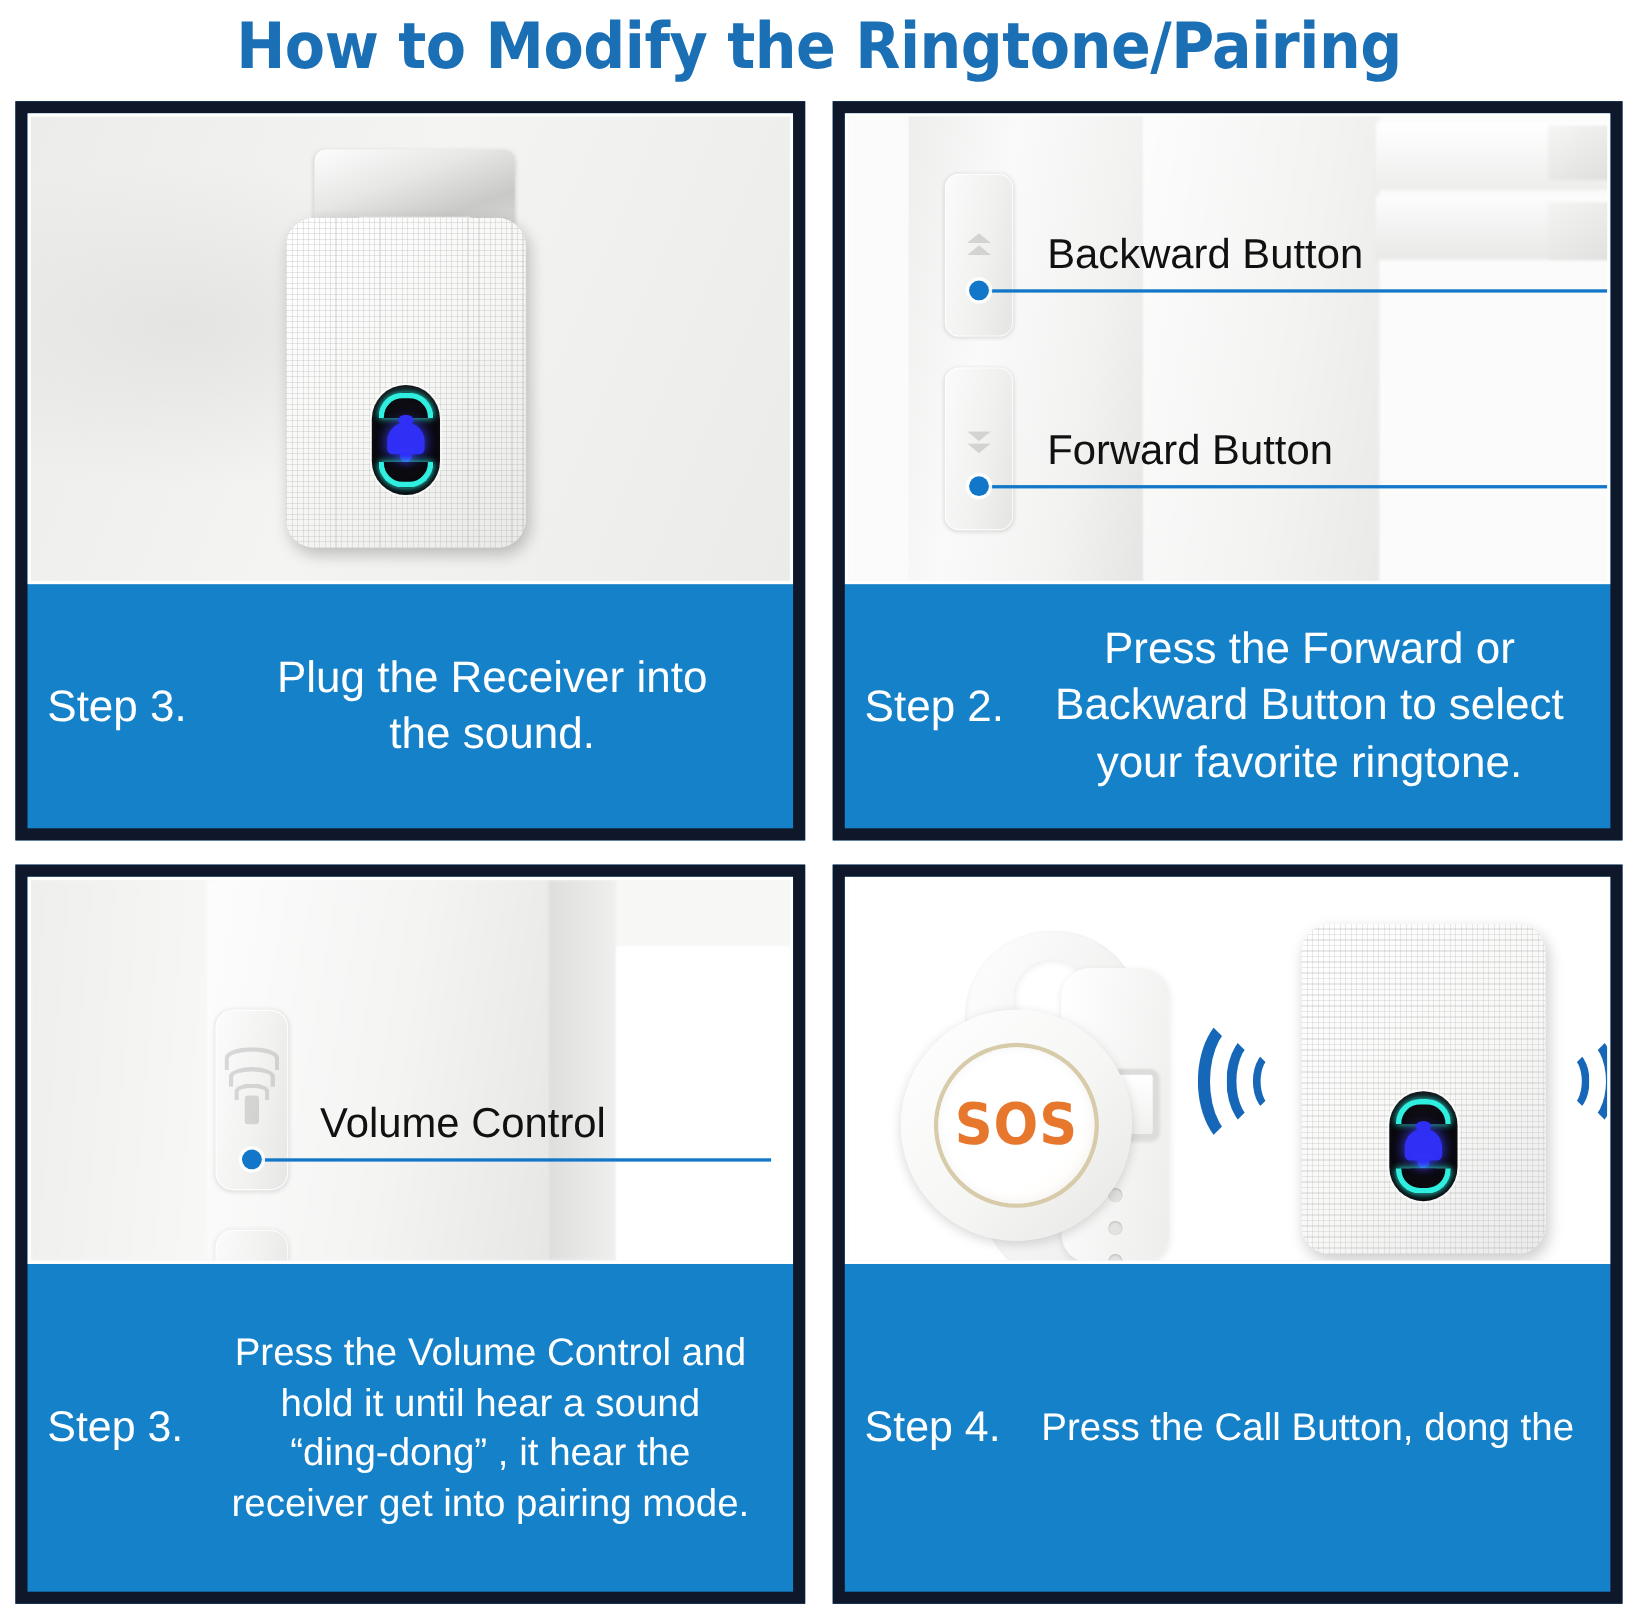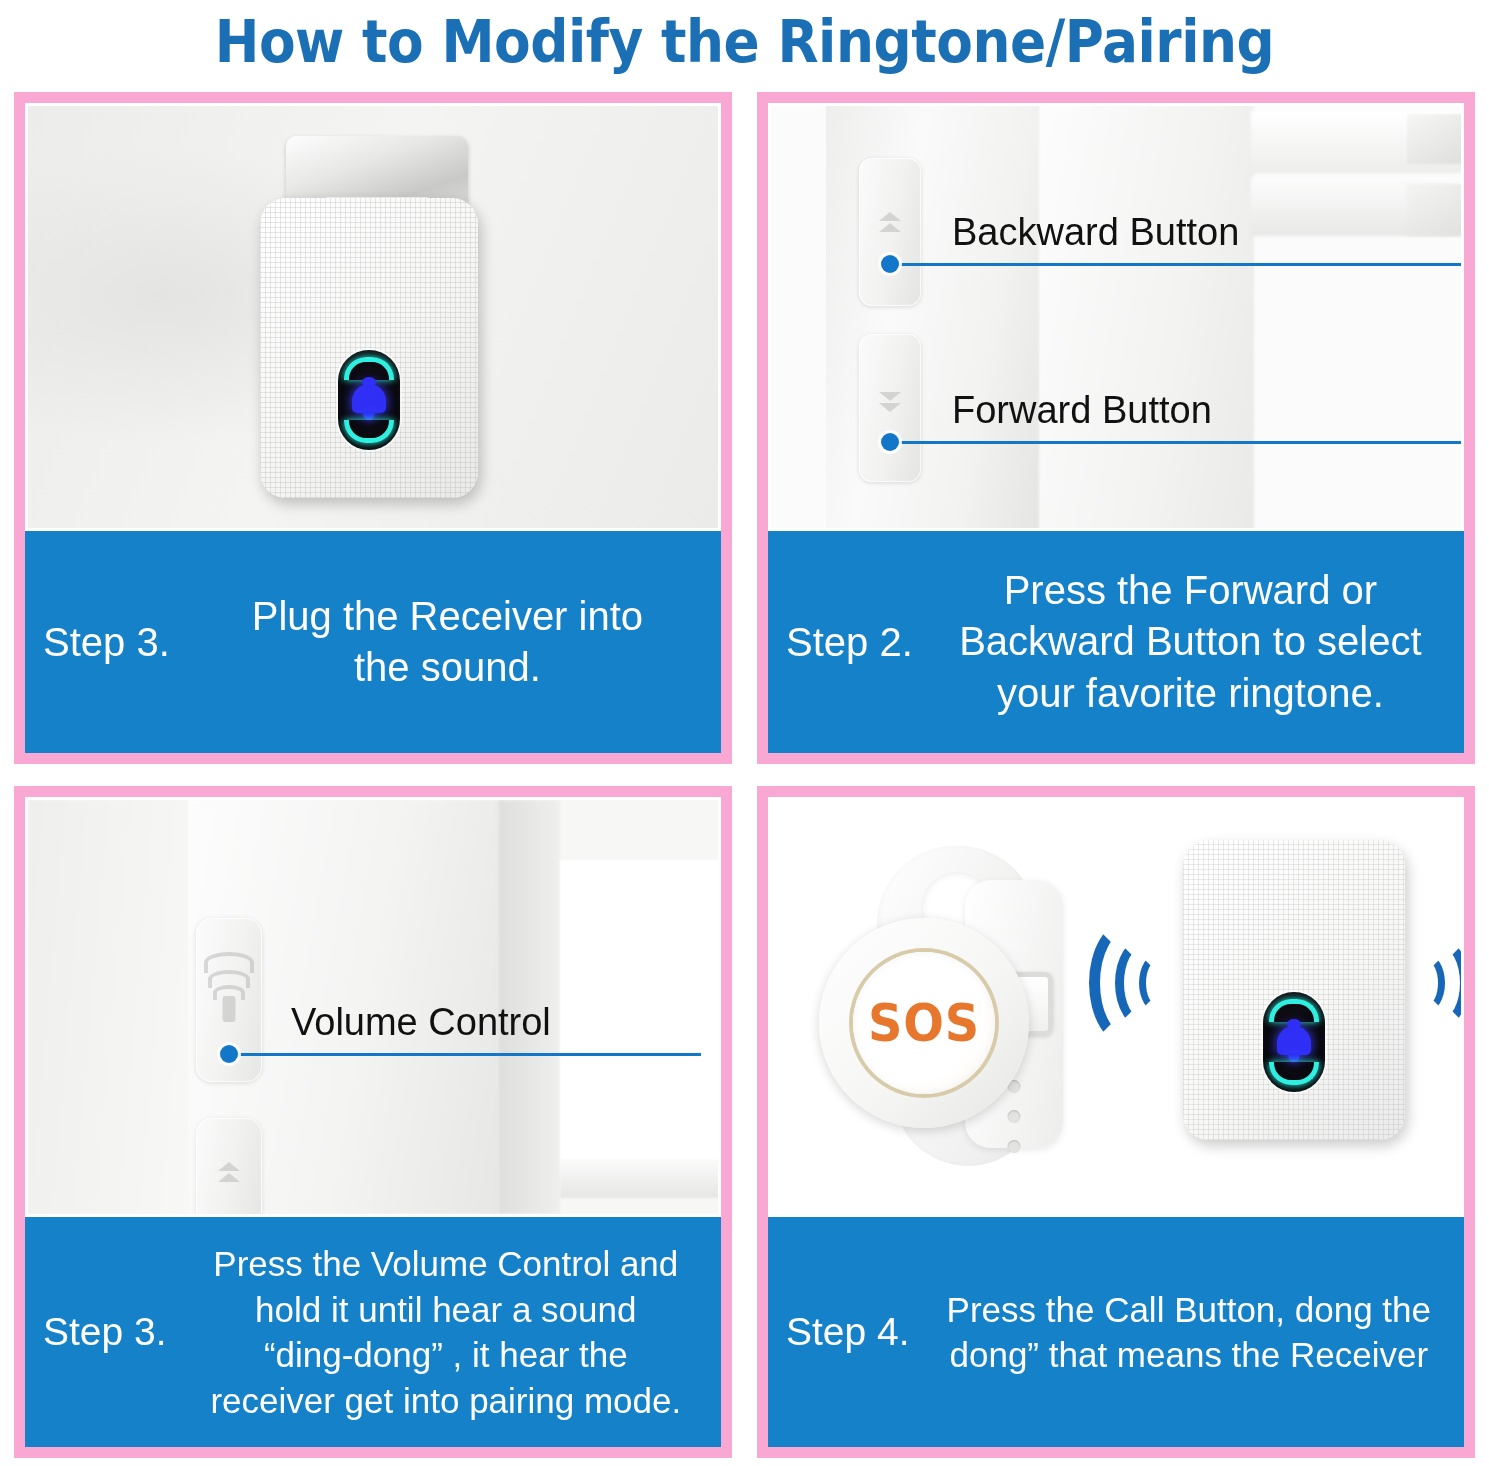--- a/index.html
+++ b/index.html
@@ -51,39 +51,39 @@
     display: grid;
     grid-template-columns: 718px 718px;
     grid-template-rows: 672px 672px;
     column-gap: 25px;
     row-gap: 22px;
   }
 
   .panel {
     position: relative;
     background: #1481c9;
-    border: 11px solid #f9a8d4;
+    border: 11px solid #0f172a;
     box-sizing: border-box;
     display: flex;
     flex-direction: column;
     overflow: hidden;
     justify-content: flex-end;
   }
 
   .photo {
     position: relative;
     width: 100%;
     background: #f2f2f0;
     border: 3px solid #ffffff;
     box-sizing: border-box;
     overflow: hidden;
     flex: none;
   }
   .panel1 .photo, .panel2 .photo { height: 428px; }
-  .panel3 .photo, .panel4 .photo { height: 420px; }
+  .panel3 .photo, .panel4 .photo { height: 352px; }
 
   .caption {
     flex: 1;
     display: flex;
     flex-direction: row;
     align-items: center;
     color: #ffffff;
     padding: 0 6px;
     box-sizing: border-box;
   }
@@ -554,19 +554,18 @@
         <div class="waves right">
           <i></i>
             <i></i>
             <i></i>
         </div>
       </div>
       <div class="caption">
         <div class="step-label">Step 4.</div>
         <div class="caption-text">
           <span class="ln">Press the Call Button, dong the</span>
-          <span class="ln">dong”  that means the Receiver</span>
         </div>
       </div>
     </div>
 
   </div>
 </div>
 
 </body></html>

